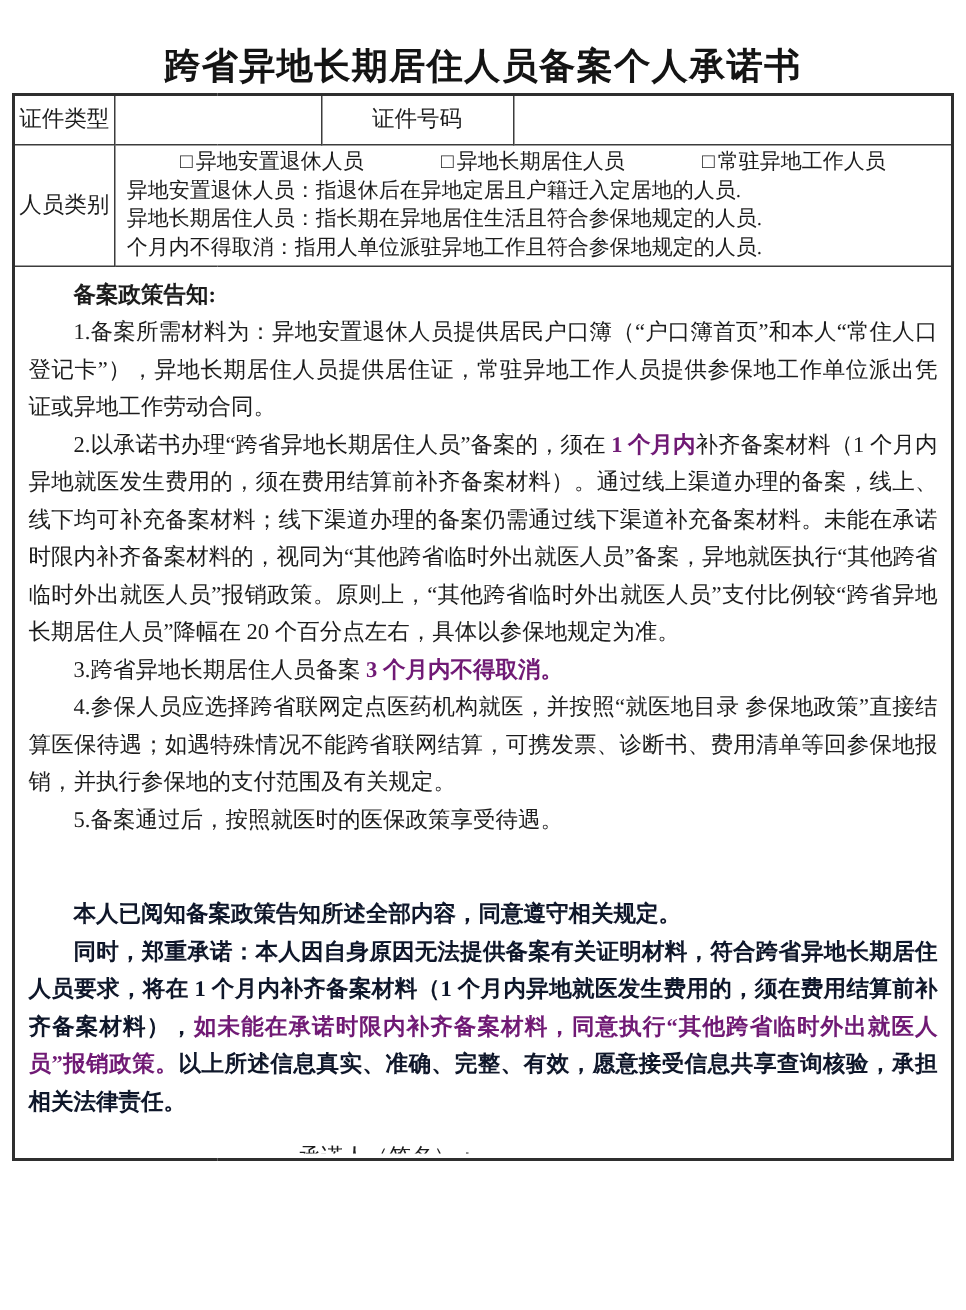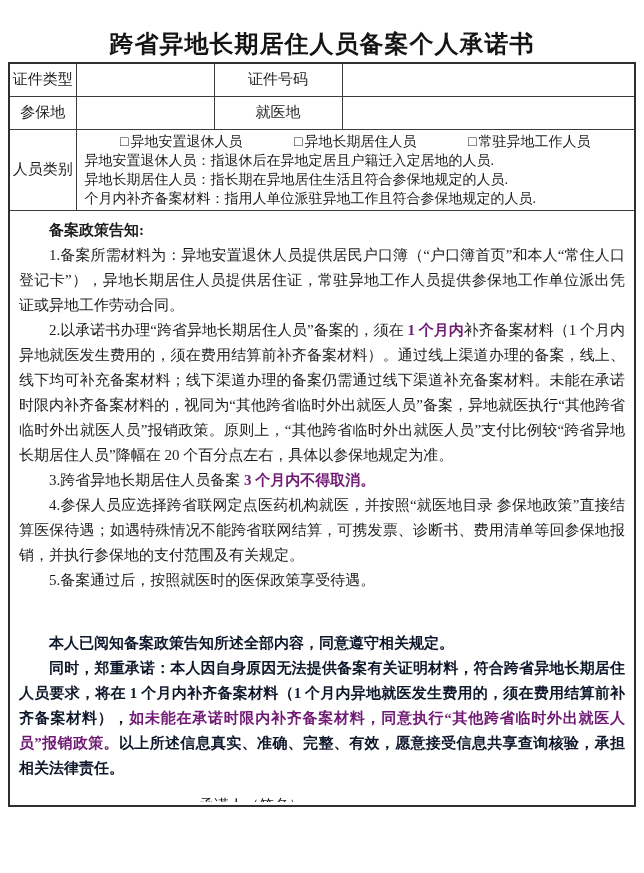--- a/index.html
+++ b/index.html
@@ -86,39 +86,33 @@
 
     <tbody>
 
     <tr class="r-small">
       <td class="lbl">证件类型</td>
       <td class="blank" colspan="2"></td>
       <td class="lbl" colspan="2">证件号码</td>
       <td class="blank"></td>
     </tr>
 
-    <tr class="r-small">
-      <td class="lbl">参保地</td>
-      <td class="blank" colspan="2"></td>
-      <td class="lbl" colspan="2">就医地</td>
-      <td class="blank"></td>
-    </tr>
 
     <tr class="r-cat">
       <td class="lbl">人员类别</td>
       <td class="cat-cell" colspan="5">
         <div class="cat-inner">
           <div class="cb-line">
             <span class="cb-item"><span class="cb-box">□</span><span>异地安置退休人员</span></span>
             <span class="cb-item"><span class="cb-box">□</span><span>异地长期居住人员</span></span>
             <span class="cb-item"><span class="cb-box">□</span><span>常驻异地工作人员</span></span>
           </div>
           <div class="def-line">异地安置退休人员：指退休后在异地定居且户籍迁入定居地的人员.</div>
           <div class="def-line">异地长期居住人员：指长期在异地居住生活且符合参保地规定的人员.</div>
-          <div class="def-line">个月内补齐备案材料：指用人单位派驻异地工作且符合参保地规定的人员.</div>
+          <div class="def-line">个月内不得取消：指用人单位派驻异地工作且符合参保地规定的人员.</div>
         </div>
       </td>
     </tr>
 
     <tr class="r-big">
       <td class="big-cell" colspan="6">
         <div class="big-inner">
           <p class="policy-heading">备案政策告知:</p>
           <p><span class="s-n">1.备案所需材料为：异地安置退休人员提供居民户口簿（“户口簿首页”和本人“常住人口登记卡”），异地长期居住人员提供居住证，常驻异地工作人员提供参保地工作单位派出凭证或异地工作劳动合同。</span></p>
           <p><span class="s-n">2.以承诺书办理“跨省异地长期居住人员”备案的，须在 </span><span class="s-rb">1 个月内</span><span class="s-n">补齐备案材料（1 个月内异地就医发生费用的，须在费用结算前补齐备案材料）。通过线上渠道办理的备案，线上、线下均可补充备案材料；线下渠道办理的备案仍需通过线下渠道补充备案材料。未能在承诺时限内补齐备案材料的，视同为“其他跨省临时外出就医人员”备案，异地就医执行“其他跨省临时外出就医人员”报销政策。原则上，“其他跨省临时外出就医人员”支付比例较“跨省异地长期居住人员”降幅在 20 个百分点左右，具体以参保地规定为准。</span></p>

